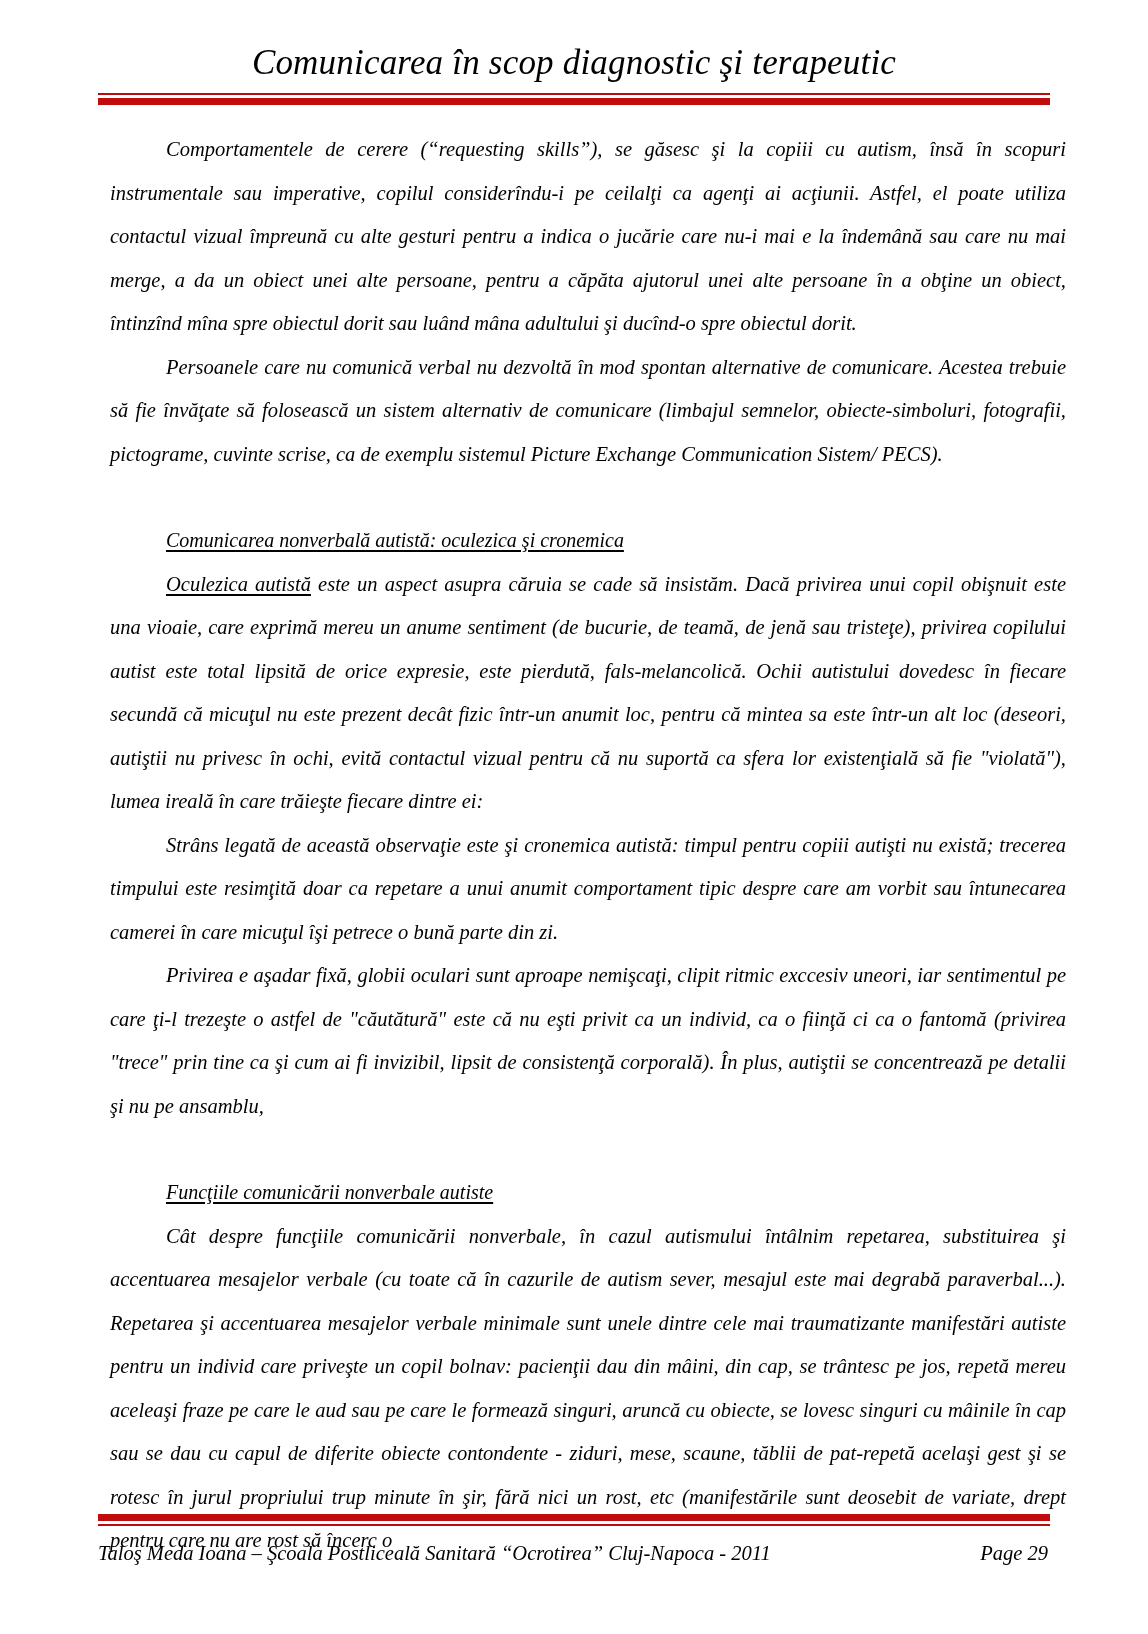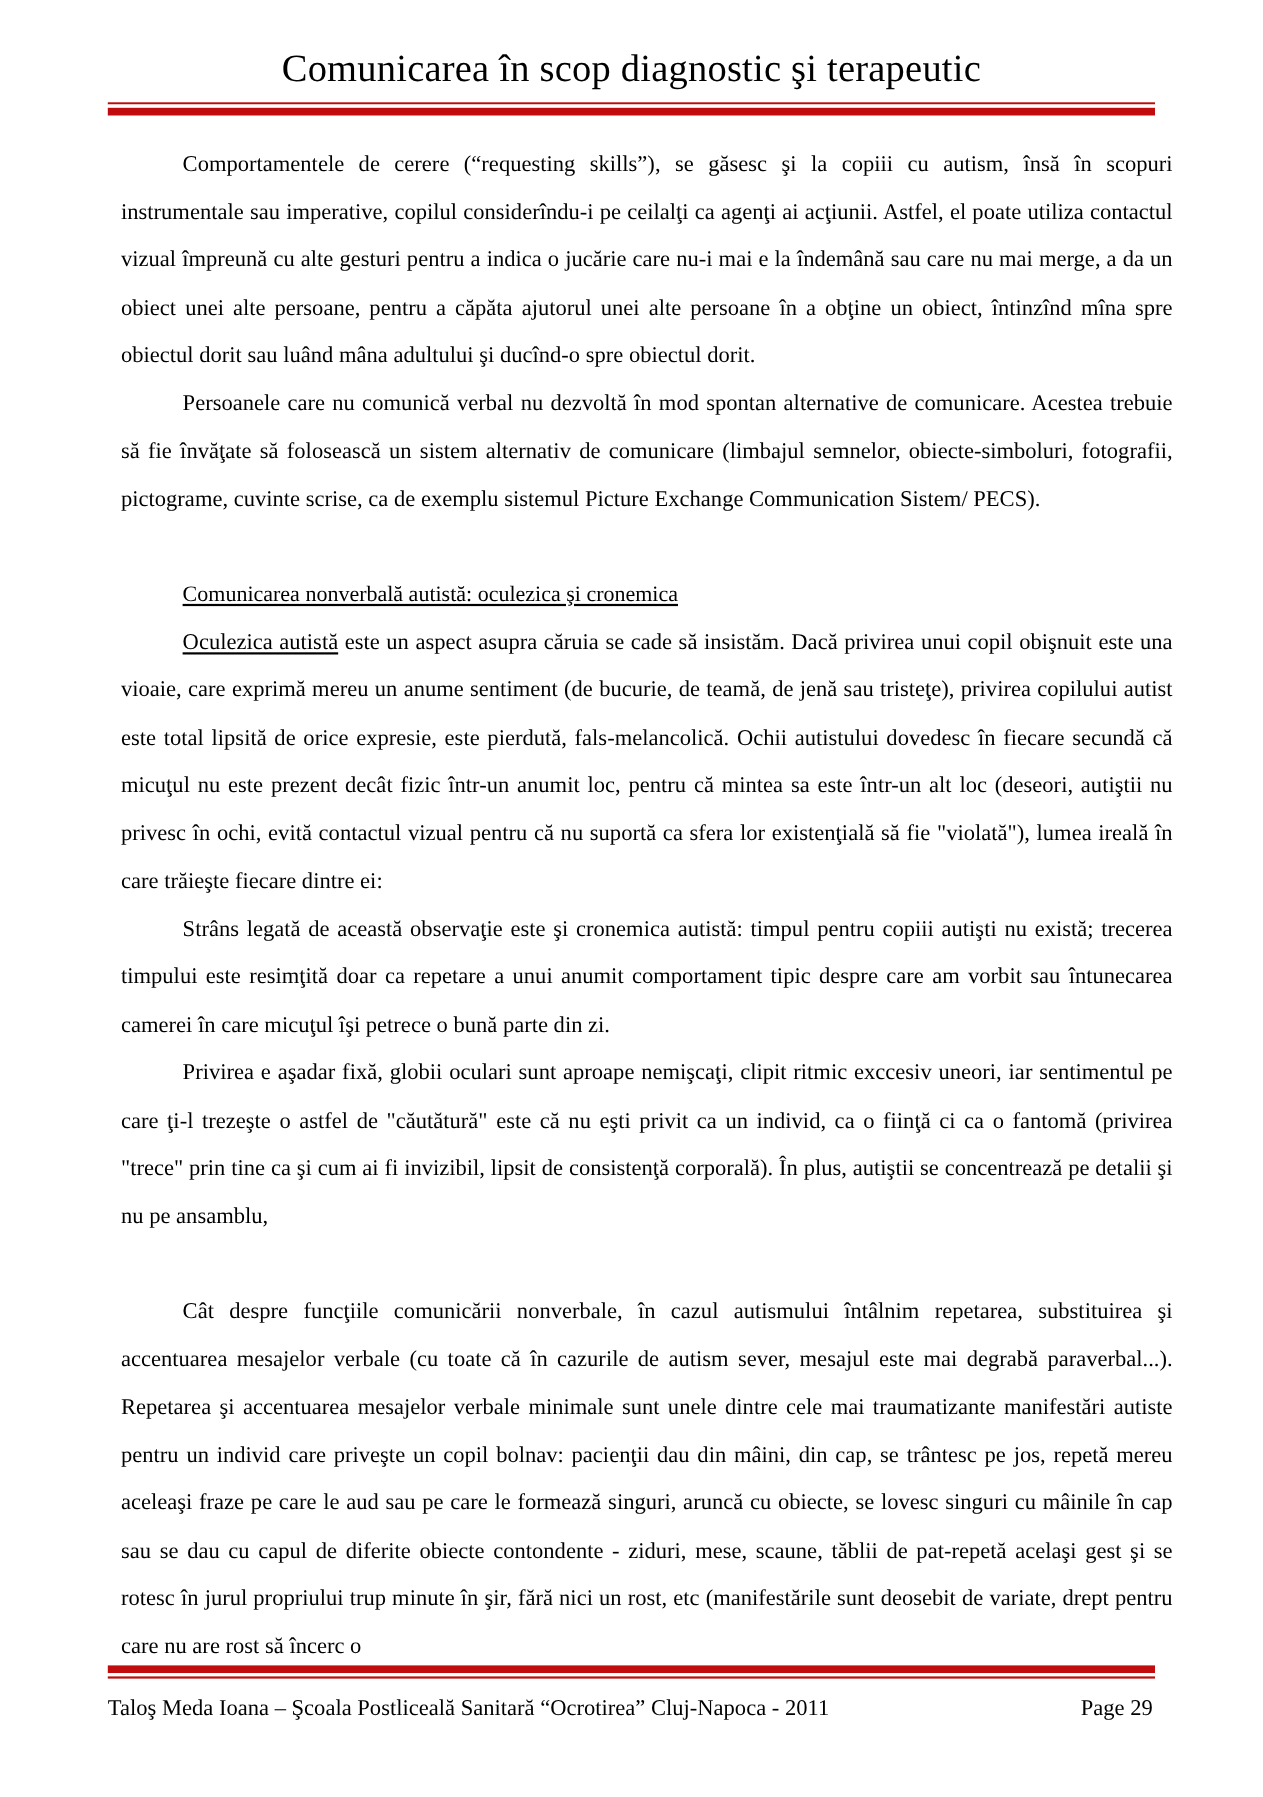--- a/index.html
+++ b/index.html
@@ -13,20 +13,21 @@
     font-family: "Liberation Serif", "DejaVu Serif", serif;
     color: #000000;
     -webkit-font-smoothing: antialiased;
   }
   .page {
     position: relative;
     width: 1148px;
     height: 1634px;
     box-sizing: border-box;
     overflow: hidden;
+    font-style: italic;
   }
 
   
   .header {
     position: absolute;
     top: 0;
     left: 0;
     right: 0;
     padding-top: 44px;
   }
@@ -141,20 +142,23 @@
     </div>
 
     <p class="para"><span class="u-inline">Oculezica autistă</span><span> este un aspect asupra căruia se cade să insistăm. Dacă privirea unui copil obişnuit este una vioaie, care exprimă mereu un anume sentiment (de bucurie, de teamă, de jenă sau tristeţe), privirea copilului autist este total lipsită de orice expresie, este pierdută, fals-melancolică. Ochii autistului dovedesc în fiecare secundă că micuţul nu este prezent decât fizic într-un anumit loc, pentru că mintea sa este într-un alt loc (deseori, autiştii nu privesc în ochi, evită contactul vizual pentru că nu suportă ca sfera lor existenţială să fie "violată"), lumea ireală în care trăieşte fiecare dintre ei:</span></p>
 
     <p class="para">Strâns legată de această observaţie este şi cronemica autistă: timpul pentru copiii autişti nu există; trecerea timpului este resimţită doar ca repetare a unui anumit comportament tipic despre care am vorbit sau întunecarea camerei în care micuţul îşi petrece o bună parte din zi.</p>
 
     <p class="para">Privirea e aşadar fixă, globii oculari sunt aproape nemişcaţi, clipit ritmic exccesiv uneori, iar sentimentul pe care ţi-l trezeşte o astfel de "căutătură" este că nu eşti privit ca un individ, ca o fiinţă ci ca o fantomă (privirea "trece" prin tine ca şi cum ai fi invizibil, lipsit de consistenţă corporală). În plus, autiştii se concentrează pe detalii şi nu pe ansamblu,</p>
 
     <div class="spacer-sm"></div>
 
+    <div class="heading-line">
+      <span class="u">Funcţiile comunicării nonverbale autiste</span>
+    </div>
 
     <p class="para">Cât despre funcţiile comunicării nonverbale, în cazul autismului întâlnim repetarea, substituirea şi accentuarea mesajelor verbale (cu toate că în cazurile de autism sever, mesajul este mai degrabă paraverbal...). Repetarea şi accentuarea mesajelor verbale minimale sunt unele dintre cele mai traumatizante manifestări autiste pentru un individ care priveşte un copil bolnav: pacienţii dau din mâini, din cap, se trântesc pe jos, repetă mereu aceleaşi fraze pe care le aud sau pe care le formează singuri, aruncă cu obiecte, se lovesc singuri cu mâinile în cap sau se dau cu capul de diferite obiecte contondente - ziduri, mese, scaune, tăblii de pat-repetă acelaşi gest şi se rotesc în jurul propriului trup minute în şir, fără nici un rost, etc (manifestările sunt deosebit de variate, drept pentru care nu are rost să încerc o</p>
   </div>
 
   <div class="footer">
     <div class="rule-wrap-footer">
       <div class="rule-thick"></div>
       <div class="rule-gap"></div>
       <div class="rule-thin"></div>
     </div>

